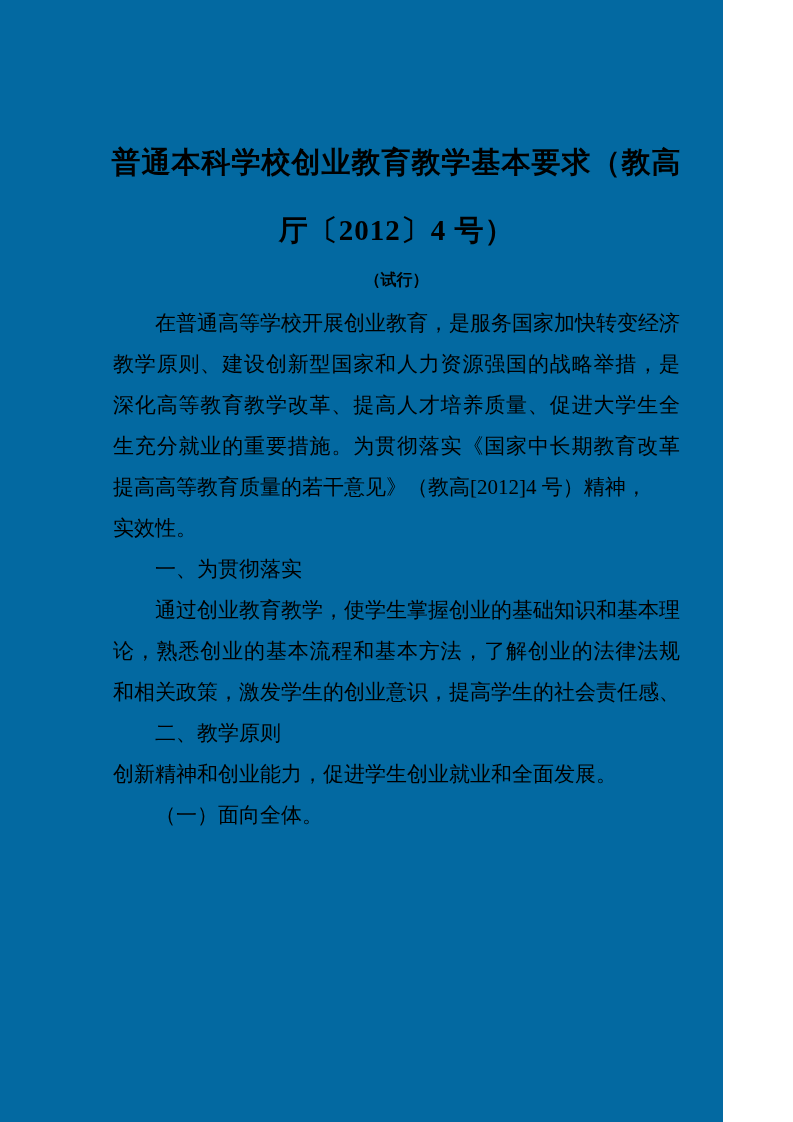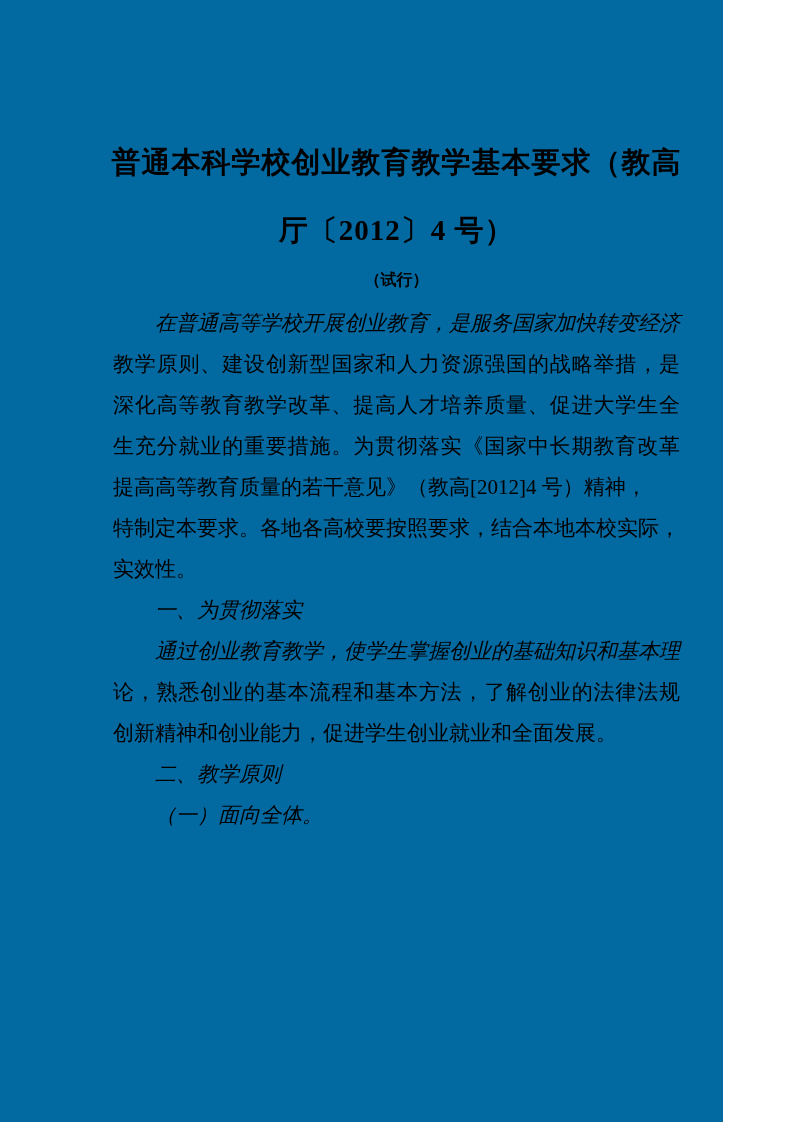--- a/index.html
+++ b/index.html
@@ -53,44 +53,43 @@
     height: 41px;
     white-space: nowrap;
   }
   .just {
     white-space: normal;
     text-align: justify;
     text-align-last: justify;
   }
   .indent {
     text-indent: 2em;
-    font-style: italic;
   }
 </style>
 </head>
 <body>
 
 <div class="page">
 
   <h1 class="doc-title">
     <span class="title-line">普通本科学校创业教育教学基本要求（教高</span>
     <span class="title-line">厅〔2012〕4 号）</span>
   </h1>
 
   <div class="doc-subtitle">（试行）</div>
 
   <div class="doc-body">
     <div class="line just indent">在普通高等学校开展创业教育，是服务国家加快转变经济</div>
     <div class="line just">教学原则、建设创新型国家和人力资源强国的战略举措，是</div>
     <div class="line just">深化高等教育教学改革、提高人才培养质量、促进大学生全</div>
     <div class="line just">生充分就业的重要措施。为贯彻落实《国家中长期教育改革</div>
     <div class="line">提高高等教育质量的若干意见》（教高[2012]4 号）精神，</div>
-    <div class="line just">特制定本要求。各地各高校要按照要求，结合本地本校实际，</div>
     <div class="line">实效性。</div>
     <div class="line indent">一、为贯彻落实</div>
     <div class="line just indent">通过创业教育教学，使学生掌握创业的基础知识和基本理</div>
     <div class="line just">论，熟悉创业的基本流程和基本方法，了解创业的法律法规</div>
+    <div class="line just">和相关政策，激发学生的创业意识，提高学生的社会责任感、</div>
+    <div class="line indent">二、教学原则</div>
     <div class="line">创新精神和创业能力，促进学生创业就业和全面发展。</div>
-    <div class="line indent">二、教学原则</div>
     <div class="line indent">（一）面向全体。</div>
   </div>
 
 </div>
 
 </body></html>

